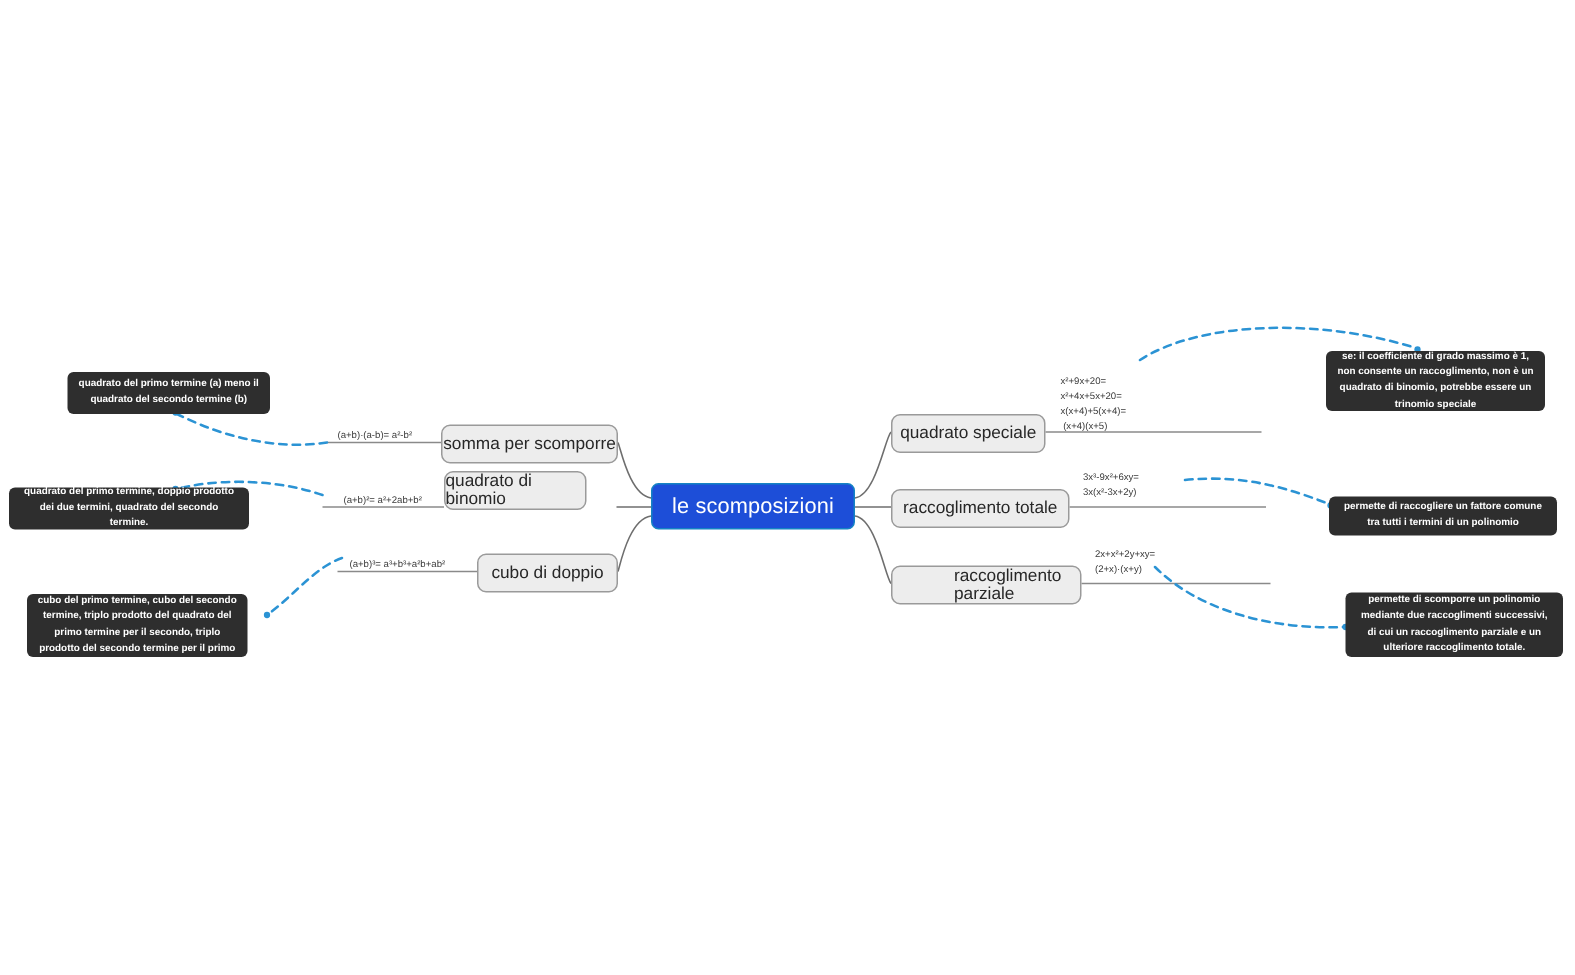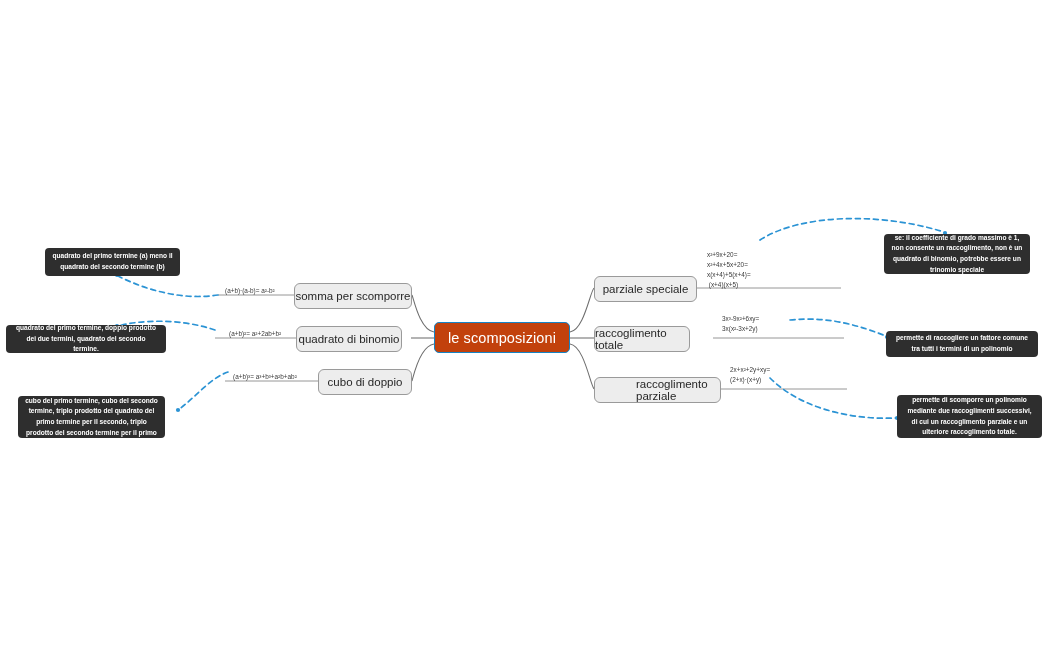--- a/index.html
+++ b/index.html
@@ -27,21 +27,21 @@
     pointer-events: none;
   }
 
   
   .center-node {
     position: absolute;
     left: 434px;
     top: 322px;
     width: 136px;
     height: 31px;
-    background: #c2410c;
+    background: #1d4ed8;
     border: 1px solid #1583c4;
     border-radius: 5px;
     display: flex;
     align-items: center;
     justify-content: center;
     color: #ffffff;
     font-size: 14.5px;
     letter-spacing: 0.1px;
     box-sizing: border-box;
     z-index: 5;
@@ -140,31 +140,31 @@
     </g>
   </svg>
 
   <div class="center-node">
     <span>le scomposizioni</span>
   </div>
 
   <div class="branch-node" style="left:294px; top:283px; width:118px;">
     <span>somma per scomporre</span>
   </div>
-  <div class="branch-node" style="left:296px; top:326px; width:106px;align-items:center;">
+  <div class="branch-node" style="left:296px; top:314px; width:95px;align-items:center;">
     <span>quadrato di binomio</span>
   </div>
   <div class="branch-node" style="left:318px; top:369px; width:94px;">
     <span>cubo di doppio</span>
   </div>
 
   <div class="branch-node" style="left:594px; top:276px; width:103px;">
-    <span>parziale speciale</span>
-  </div>
-  <div class="branch-node" style="left:594px; top:326px; width:96px;">
+    <span>quadrato speciale</span>
+  </div>
+  <div class="branch-node" style="left:594px; top:326px; width:119px;">
     <span>raccoglimento totale</span>
   </div>
   <div class="branch-node" style="left:594px; top:377px; width:127px;padding-left:41px;">
     <span>raccoglimento parziale</span>
   </div>
 
   <div class="formula" style="left:225px; top:286px;">(a+b)·(a-b)= a²-b²</div>
   <div class="formula" style="left:229px; top:329px;">(a+b)²= a²+2ab+b²</div>
   <div class="formula" style="left:233px; top:372px;">(a+b)³= a³+b³+a²b+ab²</div>
 

